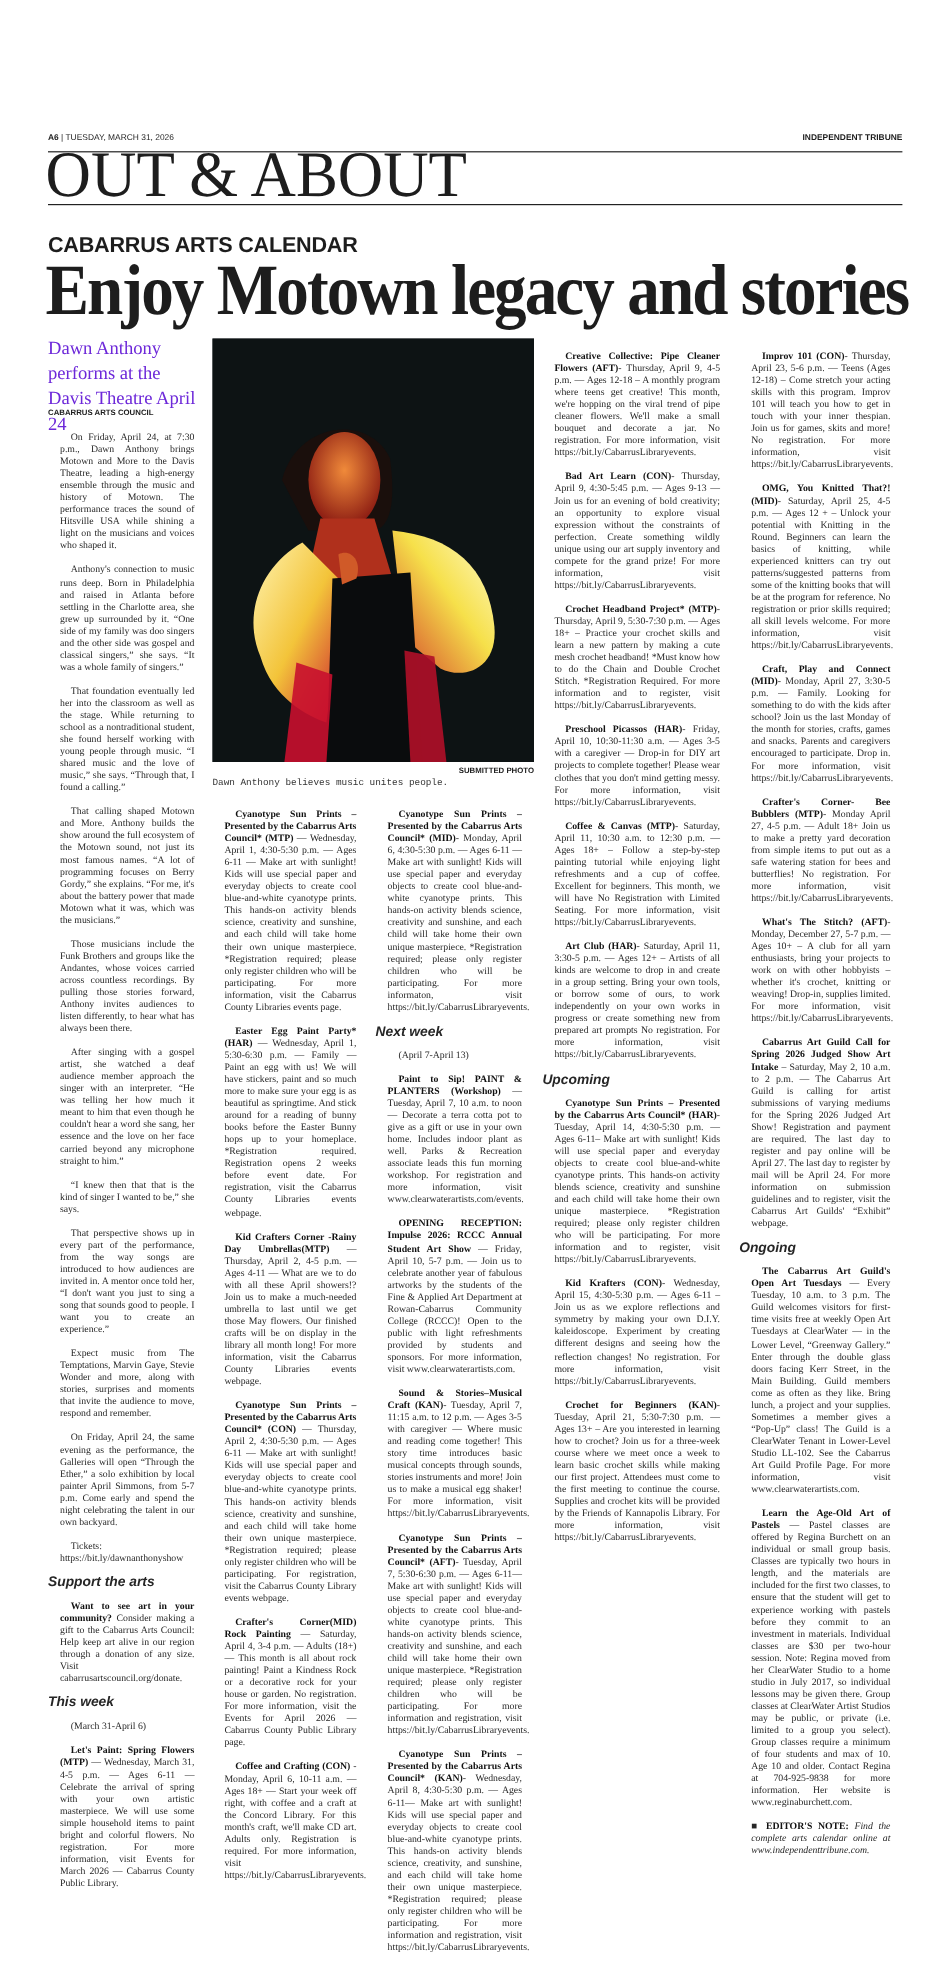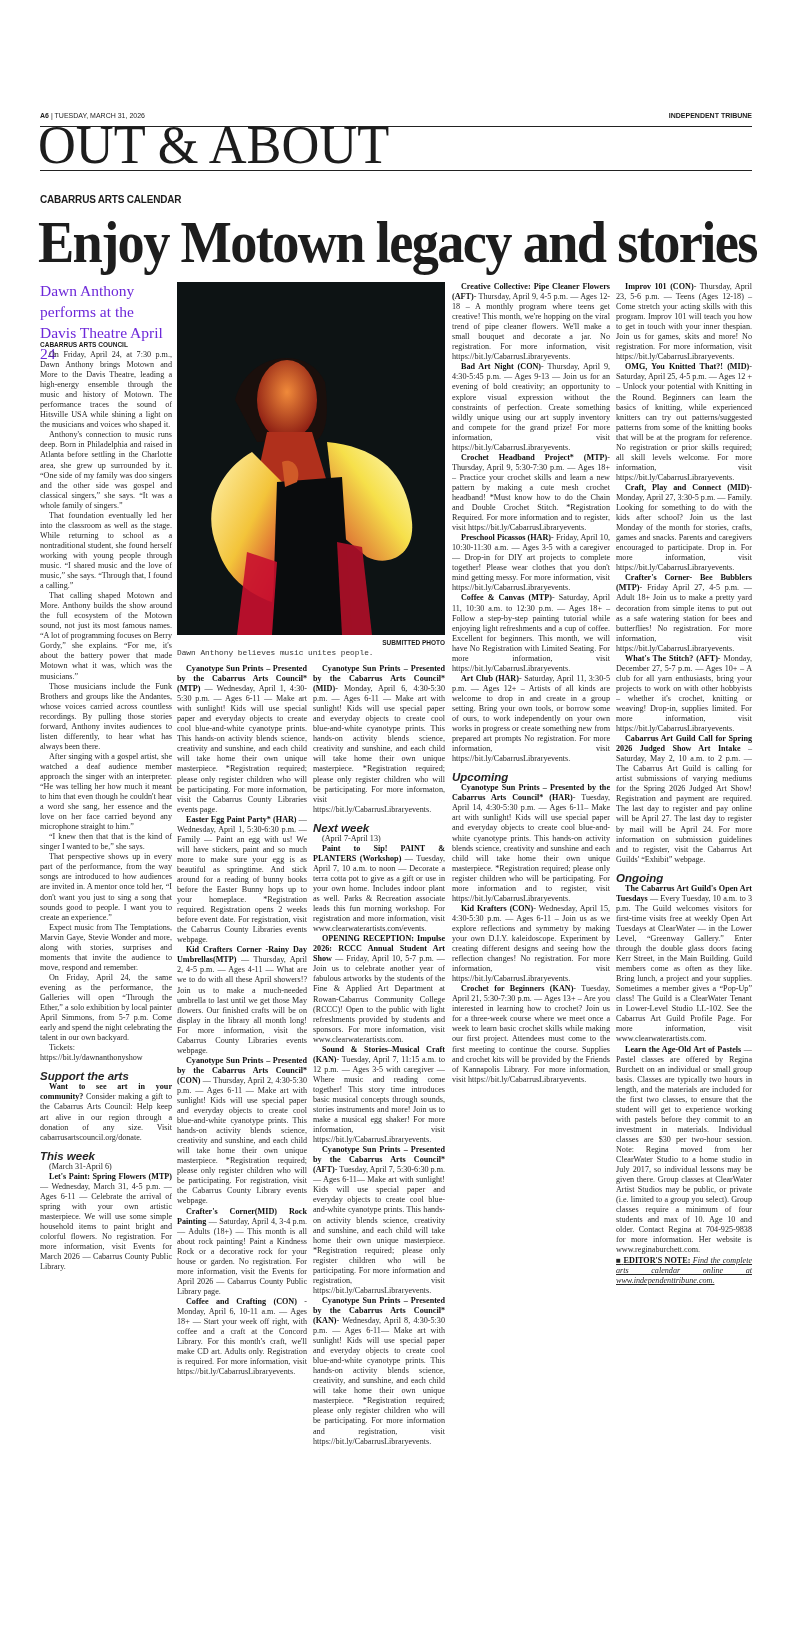--- a/index.html
+++ b/index.html
@@ -2,33 +2,33 @@
 <html><head>
 <meta charset="utf-8">
 <style>
   html,body{margin:0;padding:0;background:#fff;}
   body{width:792px;height:1638px;position:relative;overflow:hidden;color:#1d1d1d;}
   .folio{position:absolute;left:40px;top:105px;width:712px;height:14px;font-family:"Liberation Sans",sans-serif;font-size:7px;display:flex;justify-content:space-between;align-items:flex-end;}
   .folio b{font-weight:700;}
   .rule1{position:absolute;left:40px;top:126px;width:712px;border-top:1.5px solid #222;}
   .section-title{position:absolute;left:38px;top:118px;font-family:"Liberation Serif",serif;font-size:54px;font-weight:400;letter-spacing:0px;line-height:1;transform:scaleX(0.97);transform-origin:left;}
   .rule2{position:absolute;left:40px;top:170px;width:712px;border-top:1.5px solid #222;}
-  .kicker{position:absolute;left:40px;top:194px;font-family:"Liberation Sans",sans-serif;font-size:10px;font-weight:700;letter-spacing:-0.2px;}
+  .kicker{position:absolute;left:40px;top:194px;font-family:"Liberation Sans",sans-serif;font-size:18px;font-weight:700;letter-spacing:-0.2px;}
   .headline{position:absolute;left:38px;top:212px;width:716px;font-family:"Liberation Serif",serif;font-size:60px;font-weight:700;line-height:1;letter-spacing:-1.8px;white-space:nowrap;transform:scaleX(0.905);transform-origin:left;}
   .deck{position:absolute;left:40px;top:280px;width:132px;font-family:"Liberation Serif",serif;font-size:15.5px;line-height:21px;color:#6d28d9;}
   .byline{position:absolute;left:40px;top:341px;font-family:"Liberation Sans",sans-serif;font-size:6.5px;font-weight:700;}
   .col{position:absolute;font-family:"Liberation Serif",serif;font-size:8.15px;line-height:10.05px;text-align:justify;hyphens:auto;color:#262626;}
-  .col p{margin:0;text-indent:9px;}
+  .col p{margin:10px;text-indent:9px;}
   .col .ev b{font-weight:700;color:#111;}
   .col h3{font-family:"Liberation Sans",sans-serif;font-size:11.5px;font-weight:700;margin:8px 0 1px 0;text-indent:0;font-style:italic;}
   .col .range{text-indent:9px;}
   .photo{position:absolute;left:177px;top:282px;width:268px;height:353px;background:#0d1314;overflow:hidden;}
   .credit{position:absolute;left:177px;top:639px;width:268px;text-align:right;font-family:"Liberation Sans",sans-serif;font-size:6.5px;font-weight:700;}
   .caption{position:absolute;left:177px;top:649px;width:268px;font-family:Liberation Mono, monospace;font-size:7.8px;color:#333;}
-  .editor{margin-top:8px;text-indent:0!important;text-decoration:underline;}
+  .editor{margin-top:8px;text-indent:0!important;}
   .editor i{font-style:italic;}
 </style>
 </head>
 <body>
 
 <div class="folio">
   <span><b>A6</b> <span>|</span> <span>TUESDAY, MARCH 31, 2026</span></span>
   <span style="font-weight:700">INDEPENDENT TRIBUNE</span>
 </div>
 <div class="rule1"></div>
@@ -107,35 +107,35 @@
   <p class="range">(April 7-April 13)</p>
   <p class="ev"><b>Paint to Sip! PAINT &amp; PLANTERS (Workshop)</b><span> — Tuesday, April 7, 10 a.m. to noon — Decorate a terra cotta pot to give as a gift or use in your own home. Includes indoor plant as well. Parks &amp; Recreation associate leads this fun morning workshop. For registration and more information, visit www.clearwaterartists.com/events.</span></p>
   <p class="ev"><b>OPENING RECEPTION: Impulse 2026: RCCC Annual Student Art Show</b><span> — Friday, April 10, 5-7 p.m. — Join us to celebrate another year of fabulous artworks by the students of the Fine &amp; Applied Art Department at Rowan-Cabarrus Community College (RCCC)! Open to the public with light refreshments provided by students and sponsors. For more information, visit www.clearwaterartists.com.</span></p>
   <p class="ev"><b>Sound &amp; Stories–Musical Craft (KAN)</b><span>- Tuesday, April 7, 11:15 a.m. to 12 p.m. — Ages 3-5 with caregiver — Where music and reading come together! This story time introduces basic musical concepts through sounds, stories instruments and more! Join us to make a musical egg shaker! For more information, visit https://bit.ly/CabarrusLibraryevents.</span></p>
   <p class="ev"><b>Cyanotype Sun Prints – Presented by the Cabarrus Arts Council* (AFT)</b><span>- Tuesday, April 7, 5:30-6:30 p.m. — Ages 6-11— Make art with sunlight! Kids will use special paper and everyday objects to create cool blue-and-white cyanotype prints. This hands-on activity blends science, creativity and sunshine, and each child will take home their own unique masterpiece. *Registration required; please only register children who will be participating. For more information and registration, visit https://bit.ly/CabarrusLibraryevents.</span></p>
   <p class="ev"><b>Cyanotype Sun Prints – Presented by the Cabarrus Arts Council* (KAN)</b><span>- Wednesday, April 8, 4:30-5:30 p.m. — Ages 6-11— Make art with sunlight! Kids will use special paper and everyday objects to create cool blue-and-white cyanotype prints. This hands-on activity blends science, creativity, and sunshine, and each child will take home their own unique masterpiece. *Registration required; please only register children who will be participating. For more information and registration, visit https://bit.ly/CabarrusLibraryevents.</span></p>
 </div>
 
 <div class="col" style="left:452px;top:282px;width:158px;">
   <p class="ev"><b>Creative Collective: Pipe Cleaner Flowers (AFT)</b><span>- Thursday, April 9, 4-5 p.m. — Ages 12-18 – A monthly program where teens get creative! This month, we're hopping on the viral trend of pipe cleaner flowers. We'll make a small bouquet and decorate a jar. No registration. For more information, visit https://bit.ly/CabarrusLibraryevents.</span></p>
-  <p class="ev"><b>Bad Art Night (CON)</b><span>- Thursday, April 9, 4:30-5:45 p.m. — Ages 9-13 — Join us for an evening of bold creativity; an opportunity to explore visual expression without the constraints of perfection. Create something wildly unique using our art supply inventory and compete for the grand prize! For more information, visit https://bit.ly/CabarrusLibraryevents.</span></p>
+  <p class="ev"><b>Bad Art Learn (CON)</b><span>- Thursday, April 9, 4:30-5:45 p.m. — Ages 9-13 — Join us for an evening of bold creativity; an opportunity to explore visual expression without the constraints of perfection. Create something wildly unique using our art supply inventory and compete for the grand prize! For more information, visit https://bit.ly/CabarrusLibraryevents.</span></p>
   <p class="ev"><b>Crochet Headband Project* (MTP)</b><span>- Thursday, April 9, 5:30-7:30 p.m. — Ages 18+ – Practice your crochet skills and learn a new pattern by making a cute mesh crochet headband! *Must know how to do the Chain and Double Crochet Stitch. *Registration Required. For more information and to register, visit https://bit.ly/CabarrusLibraryevents.</span></p>
   <p class="ev"><b>Preschool Picassos (HAR)</b><span>- Friday, April 10, 10:30-11:30 a.m. — Ages 3-5 with a caregiver — Drop-in for DIY art projects to complete together! Please wear clothes that you don't mind getting messy. For more information, visit https://bit.ly/CabarrusLibraryevents.</span></p>
   <p class="ev"><b>Coffee &amp; Canvas (MTP)</b><span>- Saturday, April 11, 10:30 a.m. to 12:30 p.m. — Ages 18+ – Follow a step-by-step painting tutorial while enjoying light refreshments and a cup of coffee. Excellent for beginners. This month, we will have No Registration with Limited Seating. For more information, visit https://bit.ly/CabarrusLibraryevents.</span></p>
   <p class="ev"><b>Art Club (HAR)</b><span>- Saturday, April 11, 3:30-5 p.m. — Ages 12+ – Artists of all kinds are welcome to drop in and create in a group setting. Bring your own tools, or borrow some of ours, to work independently on your own works in progress or create something new from prepared art prompts No registration. For more information, visit https://bit.ly/CabarrusLibraryevents.</span></p>
   <h3>Upcoming</h3>
   <p class="ev"><b>Cyanotype Sun Prints – Presented by the Cabarrus Arts Council* (HAR)</b><span>- Tuesday, April 14, 4:30-5:30 p.m. — Ages 6-11– Make art with sunlight! Kids will use special paper and everyday objects to create cool blue-and-white cyanotype prints. This hands-on activity blends science, creativity and sunshine and each child will take home their own unique masterpiece. *Registration required; please only register children who will be participating. For more information and to register, visit https://bit.ly/CabarrusLibraryevents.</span></p>
   <p class="ev"><b>Kid Krafters (CON)</b><span>- Wednesday, April 15, 4:30-5:30 p.m. — Ages 6-11 – Join us as we explore reflections and symmetry by making your own D.I.Y. kaleidoscope. Experiment by creating different designs and seeing how the reflection changes! No registration. For more information, visit https://bit.ly/CabarrusLibraryevents.</span></p>
   <p class="ev"><b>Crochet for Beginners (KAN)</b><span>- Tuesday, April 21, 5:30-7:30 p.m. — Ages 13+ – Are you interested in learning how to crochet? Join us for a three-week course where we meet once a week to learn basic crochet skills while making our first project. Attendees must come to the first meeting to continue the course. Supplies and crochet kits will be provided by the Friends of Kannapolis Library. For more information, visit https://bit.ly/CabarrusLibraryevents.</span></p>
 </div>
 
 <div class="col" style="left:616px;top:282px;width:136px;">
   <p class="ev"><b>Improv 101 (CON)</b><span>- Thursday, April 23, 5-6 p.m. — Teens (Ages 12-18) – Come stretch your acting skills with this program. Improv 101 will teach you how to get in touch with your inner thespian. Join us for games, skits and more! No registration. For more information, visit https://bit.ly/CabarrusLibraryevents.</span></p>
   <p class="ev"><b>OMG, You Knitted That?! (MID)</b><span>- Saturday, April 25, 4-5 p.m. — Ages 12 + – Unlock your potential with Knitting in the Round. Beginners can learn the basics of knitting, while experienced knitters can try out patterns/suggested patterns from some of the knitting books that will be at the program for reference. No registration or prior skills required; all skill levels welcome. For more information, visit https://bit.ly/CabarrusLibraryevents.</span></p>
   <p class="ev"><b>Craft, Play and Connect (MID)</b><span>- Monday, April 27, 3:30-5 p.m. — Family. Looking for something to do with the kids after school? Join us the last Monday of the month for stories, crafts, games and snacks. Parents and caregivers encouraged to participate. Drop in. For more information, visit https://bit.ly/CabarrusLibraryevents.</span></p>
-  <p class="ev"><b>Crafter's Corner- Bee Bubblers (MTP)</b><span>- Friday April 27, 4-5 p.m. — Adult 18+ Join us to make a pretty yard decoration from simple items to put out as a safe watering station for bees and butterflies! No registration. For more information, visit https://bit.ly/CabarrusLibraryevents.</span></p>
+  <p class="ev"><b>Crafter's Corner- Bee Bubblers (MTP)</b><span>- Monday April 27, 4-5 p.m. — Adult 18+ Join us to make a pretty yard decoration from simple items to put out as a safe watering station for bees and butterflies! No registration. For more information, visit https://bit.ly/CabarrusLibraryevents.</span></p>
   <p class="ev"><b>What's The Stitch? (AFT)</b><span>- Monday, December 27, 5-7 p.m. — Ages 10+ – A club for all yarn enthusiasts, bring your projects to work on with other hobbyists – whether it's crochet, knitting or weaving! Drop-in, supplies limited. For more information, visit https://bit.ly/CabarrusLibraryevents.</span></p>
   <p class="ev"><b>Cabarrus Art Guild Call for Spring 2026 Judged Show Art Intake</b><span> – Saturday, May 2, 10 a.m. to 2 p.m. — The Cabarrus Art Guild is calling for artist submissions of varying mediums for the Spring 2026 Judged Art Show! Registration and payment are required. The last day to register and pay online will be April 27. The last day to register by mail will be April 24. For more information on submission guidelines and to register, visit the Cabarrus Art Guilds' “Exhibit” webpage.</span></p>
   <h3>Ongoing</h3>
   <p class="ev"><b>The Cabarrus Art Guild's Open Art Tuesdays</b><span> — Every Tuesday, 10 a.m. to 3 p.m. The Guild welcomes visitors for first-time visits free at weekly Open Art Tuesdays at ClearWater — in the Lower Level, “Greenway Gallery.” Enter through the double glass doors facing Kerr Street, in the Main Building. Guild members come as often as they like. Bring lunch, a project and your supplies. Sometimes a member gives a “Pop-Up” class! The Guild is a ClearWater Tenant in Lower-Level Studio LL-102. See the Cabarrus Art Guild Profile Page. For more information, visit www.clearwaterartists.com.</span></p>
   <p class="ev"><b>Learn the Age-Old Art of Pastels</b><span> — Pastel classes are offered by Regina Burchett on an individual or small group basis. Classes are typically two hours in length, and the materials are included for the first two classes, to ensure that the student will get to experience working with pastels before they commit to an investment in materials. Individual classes are $30 per two-hour session. Note: Regina moved from her ClearWater Studio to a home studio in July 2017, so individual lessons may be given there. Group classes at ClearWater Artist Studios may be public, or private (i.e. limited to a group you select). Group classes require a minimum of four students and max of 10. Age 10 and older. Contact Regina at 704-925-9838 for more information. Her website is www.reginaburchett.com.</span></p>
   <p class="ev editor"><span>■</span> <b>EDITOR'S NOTE:</b><i> Find the complete arts calendar online at www.independenttribune.com.</i></p>
 </div>
 
 </body></html>

